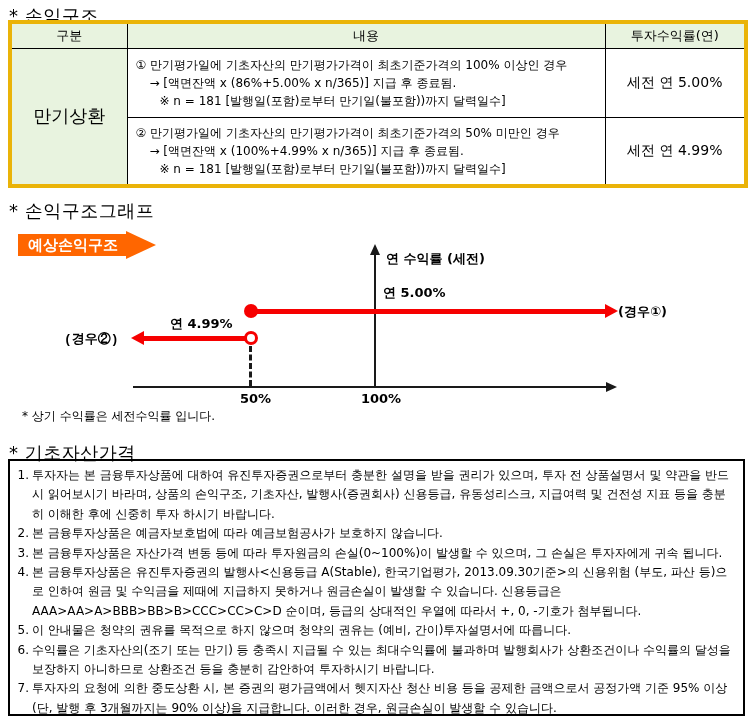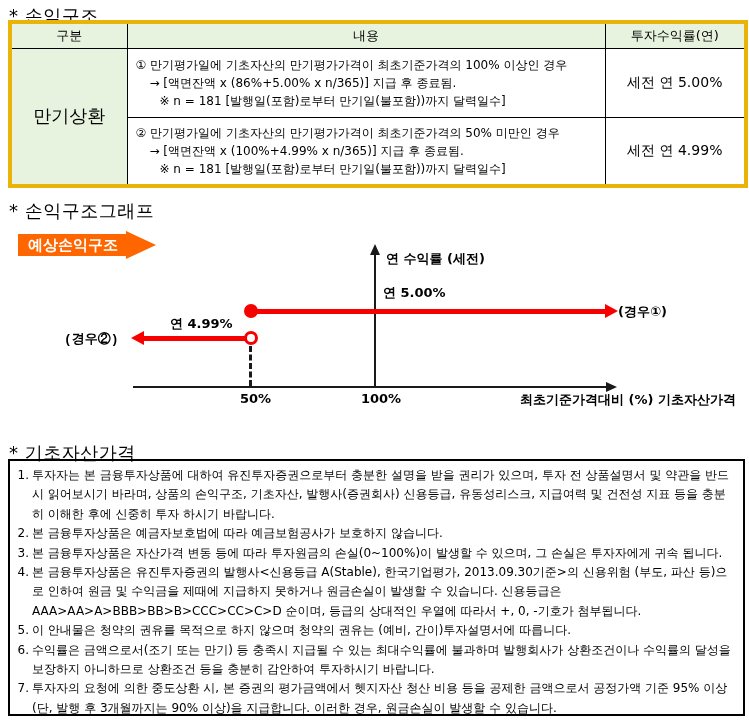--- a/index.html
+++ b/index.html
@@ -129,22 +129,22 @@
 
     <div id="lbl-rate2" class="g-label">연 4.99%</div>
     <div id="line-case2" class="red-line"></div>
     <div id="arrow-case2"></div>
     <div id="dot-open"></div>
     <div id="lbl-case2" class="g-label">(경우②)</div>
 
     <div id="dash-50"></div>
     <div id="tick-50" class="g-label">50%</div>
     <div id="tick-100" class="g-label">100%</div>
-    <div id="lbl-xaxis" class="g-label">최초기준가격대비 (%) 기초자산가격</div>
 
+    <div id="graph-footnote">* 상기 수익률은 세전수익률 입니다.</div>
   </div>
 
   <div class="sec-title" style="top:441px;">* 기초자산가격</div>
 
   <div id="notes-box">
     <div class="note-item">
       <span class="note-num">1.</span>
       <span class="note-text">투자자는 본 금융투자상품에 대하여 유진투자증권으로부터 충분한 설명을 받을 권리가 있으며, 투자 전 상품설명서 및 약관을 반드시 읽어보시기 바라며, 상품의 손익구조, 기초자산, 발행사(증권회사) 신용등급, 유동성리스크, 지급여력 및 건전성 지표 등을 충분히 이해한 후에 신중히 투자 하시기 바랍니다.</span>
     </div>
     <div class="note-item">
@@ -158,21 +158,21 @@
     <div class="note-item">
       <span class="note-num">4.</span>
       <span class="note-text">본 금융투자상품은 유진투자증권의 발행사&lt;신용등급 A(Stable), 한국기업평가, 2013.09.30기준&gt;의 신용위험 (부도, 파산 등)으로 인하여 원금 및 수익금을 제때에 지급하지 못하거나 원금손실이 발생할 수 있습니다. 신용등급은 AAA&gt;AA&gt;A&gt;BBB&gt;BB&gt;B&gt;CCC&gt;CC&gt;C&gt;D 순이며, 등급의 상대적인 우열에 따라서 +, 0, -기호가 첨부됩니다.</span>
     </div>
     <div class="note-item">
       <span class="note-num">5.</span>
       <span class="note-text">이 안내물은 청약의 권유를 목적으로 하지 않으며 청약의 권유는 (예비, 간이)투자설명서에 따릅니다.</span>
     </div>
     <div class="note-item">
       <span class="note-num">6.</span>
-      <span class="note-text">수익률은 금액으로서(조기 또는 만기) 등 충족시 지급될 수 있는 최대수익률에 불과하며 발행회사가 상환조건이나 수익률의 달성을 보장하지 아니하므로 상환조건 등을 충분히 감안하여 투자하시기 바랍니다.</span>
+      <span class="note-text">수익률은 기초자산의(조기 또는 만기) 등 충족시 지급될 수 있는 최대수익률에 불과하며 발행회사가 상환조건이나 수익률의 달성을 보장하지 아니하므로 상환조건 등을 충분히 감안하여 투자하시기 바랍니다.</span>
     </div>
     <div class="note-item">
       <span class="note-num">7.</span>
       <span class="note-text">투자자의 요청에 의한 중도상환 시, 본 증권의 평가금액에서 헷지자산 청산 비용 등을 공제한 금액으로서 공정가액 기준 95% 이상 (단, 발행 후 3개월까지는 90% 이상)을 지급합니다. 이러한 경우, 원금손실이 발생할 수 있습니다.</span>
     </div>
     <div class="note-item">
       <span class="note-num">8.</span>
       <span class="note-text">원금 부분 지급이나 원금지급 상품의 경우 중도상환시 최대손실율을 초과 할 수 있습니다.</span>
     </div>
   </div>

